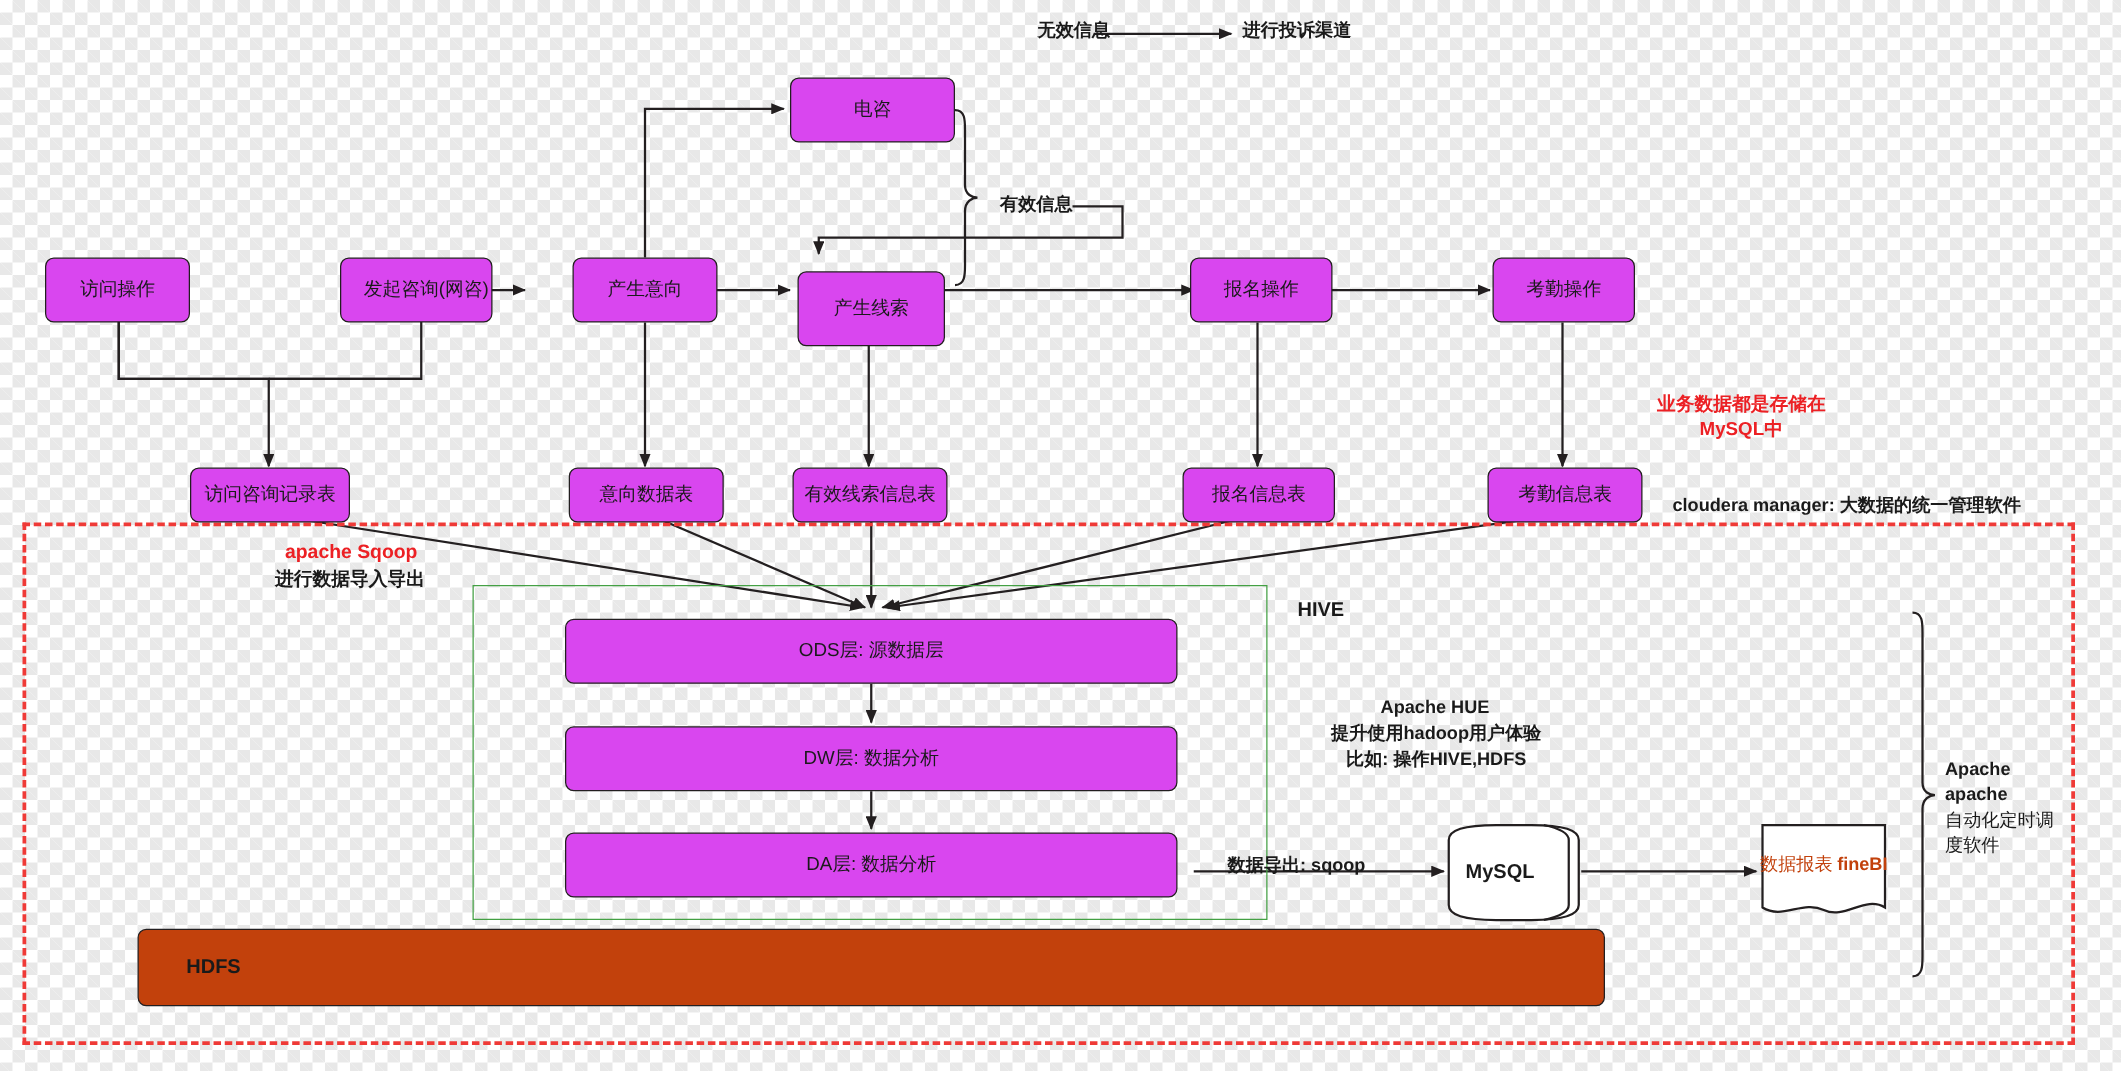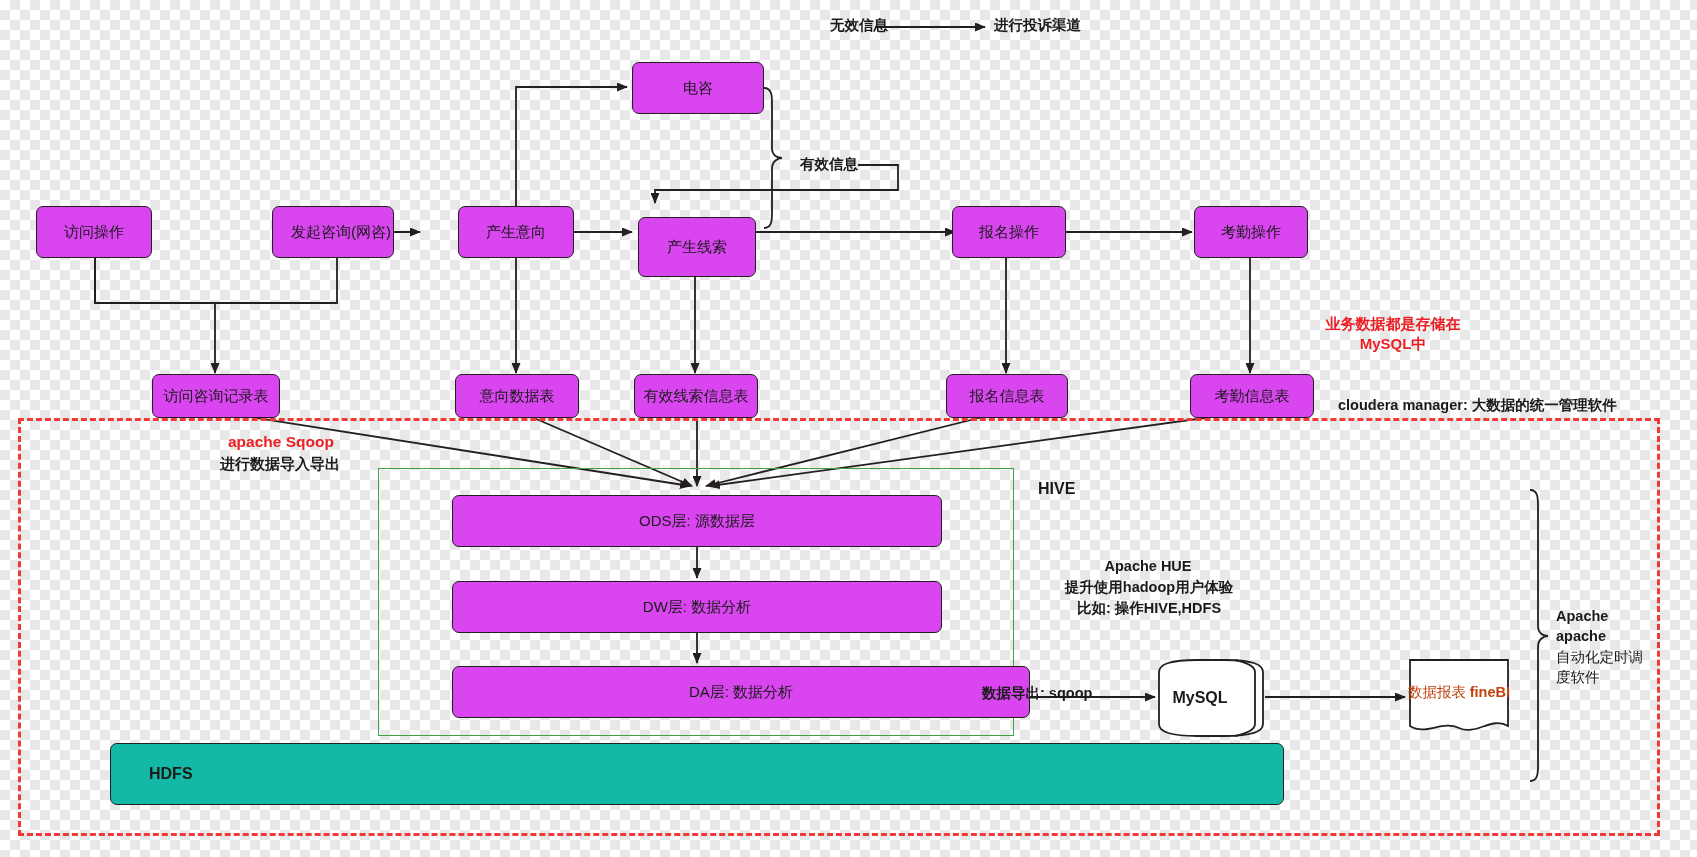--- a/index.html
+++ b/index.html
@@ -36,21 +36,21 @@
     font-size:14.5px;
     line-height:1.35;
     white-space:pre-line;
   }
   .lbl.b{font-weight:bold;}
   .lbl.red{color:#ec2024;font-weight:bold;}
   .lbl.c{text-align:center;}
   .hdfsbox{
     position:absolute;
     box-sizing:border-box;
-    background:#14b8a6;
+    background:#c2410c;
     border:1.6px solid #231f20;
     border-radius:7px;
     display:flex;align-items:center;
     padding-left:38px;
     font-size:16px;font-weight:bold;color:#1a1a1a;
   }
   .greenbox{
     position:absolute;
     box-sizing:border-box;
     border:1.6px solid #44a044;
@@ -207,21 +207,21 @@
   <div class="lbl b" style="left:1038px;top:478px;font-size:16px;">HIVE</div>
 
   <div class="node" style="left:452px;top:495px;width:490px;height:52px;">
     <span>ODS层: 源数据层</span>
   </div>
 
   <div class="node" style="left:452px;top:581px;width:490px;height:52px;">
     <span>DW层: 数据分析</span>
   </div>
 
-  <div class="node" style="left:452px;top:666px;width:578px;height:52px;">
+  <div class="node" style="left:452px;top:666px;width:490px;height:52px;">
     <span>DA层: 数据分析</span>
   </div>
 
   <div class="lbl b c" style="left:1048px;top:557px;width:200px;font-size:14.5px;">Apache HUE</div>
   <div class="lbl b c" style="left:1020px;top:578px;width:258px;font-size:14.5px;">提升使用hadoop用户体验</div>
   <div class="lbl b c" style="left:1020px;top:599px;width:258px;font-size:14.5px;">比如: 操作HIVE,HDFS</div>
 
   <div class="lbl b" style="left:982px;top:684px;font-size:14.5px;background:transparent;">数据导出: sqoop</div>
 
   <div class="cyl" style="left:1157px;top:658px;width:108px;height:80px;">

